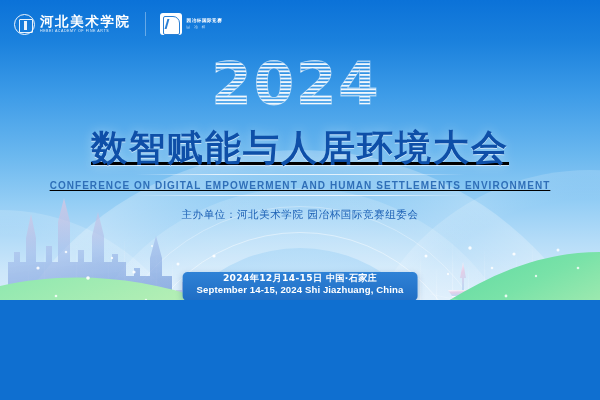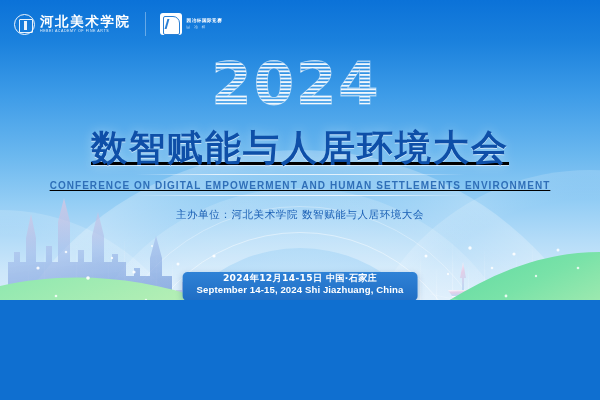--- a/index.html
+++ b/index.html
@@ -501,20 +501,20 @@
     </svg>
   </div>
 
   <div class="title-block">
     <div class="title-cn">数智赋能与人居环境大会</div>
     <div class="title-rule"></div>
     <div class="title-en">CONFERENCE ON DIGITAL EMPOWERMENT AND HUMAN SETTLEMENTS ENVIRONMENT</div>
     <div class="title-rule"></div>
   </div>
 
-  <div class="organizer">主办单位：河北美术学院  数智赋能与人居环境大会</div>
+  <div class="organizer">主办单位：河北美术学院  园冶杯国际竞赛组委会</div>
 
   <div class="date-badge">
     <div class="date-cn">2024年12月14-15日  中国·石家庄</div>
     <div class="date-en">September 14-15, 2024 Shi Jiazhuang, China</div>
   </div>
 
 </div>
 
 </body></html>

